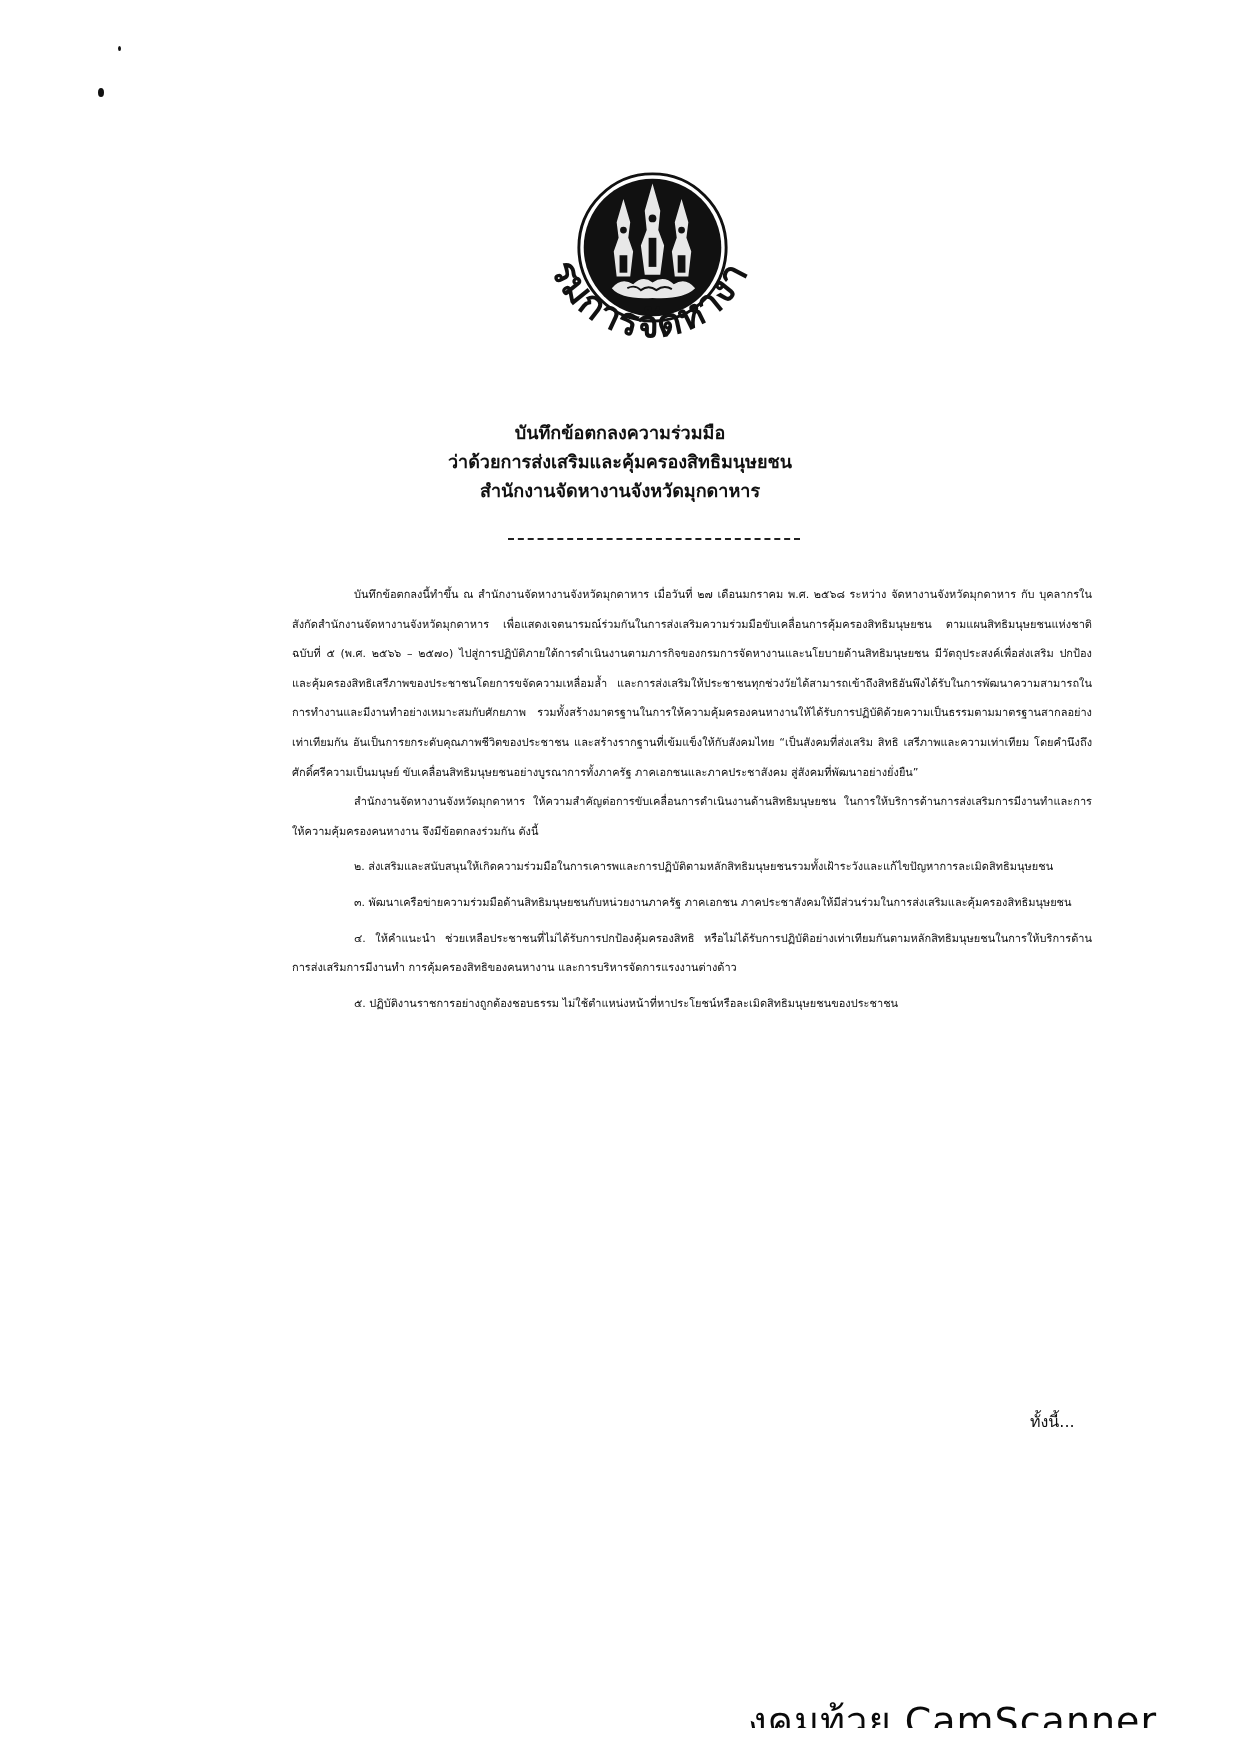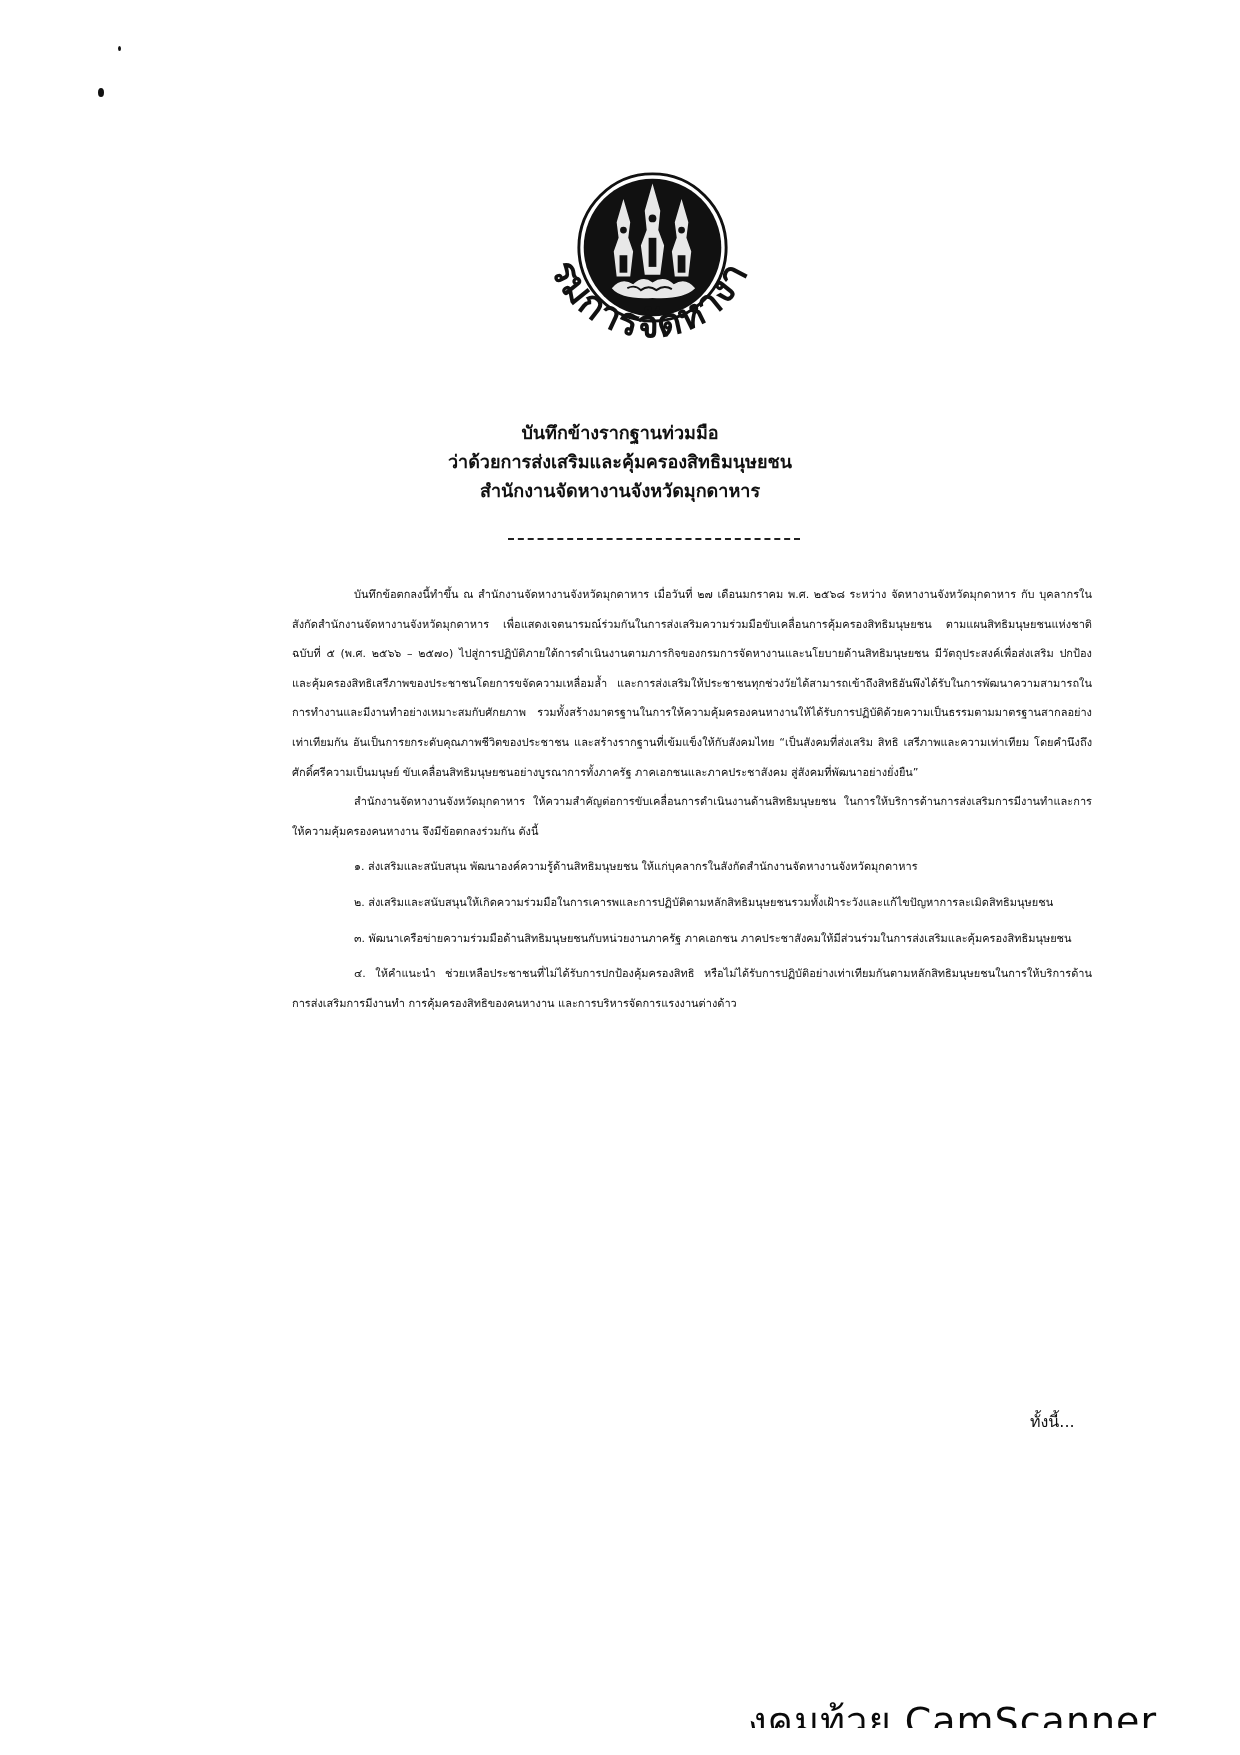--- a/index.html
+++ b/index.html
@@ -126,31 +126,31 @@
     <defs>
       <path id="arcPath" d="M28 100 A106 106 0 0 0 232 100"></path>
     </defs>
     <text font-family="DejaVu Sans, sans-serif" font-size="38" font-weight="bold" fill="#111" letter-spacing="1">
       <textPath href="#arcPath" startOffset="50%" text-anchor="middle">กรมการจัดหางาน</textPath>
     </text>
   </svg>
 </div>
 
 <div class="header">
-  <div>บันทึกข้างรากฐานท่วมมือ</div>
+  <div>บันทึกข้อตกลงความร่วมมือ</div>
   <div>ว่าด้วยการส่งเสริมและคุ้มครองสิทธิมนุษยชน</div>
   <div>สำนักงานจัดหางานจังหวัดมุกดาหาร</div>
 </div>
 <div class="divider"></div>
 
 <div class="body-text">
   <p class="indent"><span class="lead"></span><span>บันทึกข้อตกลงนี้ทำขึ้น ณ สำนักงานจัดหางานจังหวัดมุกดาหาร เมื่อวันที่ ๒๗ เดือนมกราคม พ.ศ. ๒๕๖๘ ระหว่าง  จัดหางานจังหวัดมุกดาหาร  กับ บุคลากรในสังกัดสำนักงานจัดหางานจังหวัดมุกดาหาร เพื่อแสดงเจตนารมณ์ร่วมกันในการส่งเสริมความร่วมมือขับเคลื่อนการคุ้มครองสิทธิมนุษยชน ตามแผนสิทธิมนุษยชนแห่งชาติ ฉบับที่ ๕ (พ.ศ. ๒๕๖๖ – ๒๕๗๐) ไปสู่การปฏิบัติภายใต้การดำเนินงานตามภารกิจของกรมการจัดหางานและนโยบายด้านสิทธิมนุษยชน มีวัตถุประสงค์เพื่อส่งเสริม ปกป้อง และคุ้มครองสิทธิเสรีภาพของประชาชนโดยการขจัดความเหลื่อมล้ำ และการส่งเสริมให้ประชาชนทุกช่วงวัยได้สามารถเข้าถึงสิทธิอันพึงได้รับในการพัฒนาความสามารถในการทำงานและมีงานทำอย่างเหมาะสมกับศักยภาพ รวมทั้งสร้างมาตรฐานในการให้ความคุ้มครองคนหางานให้ได้รับการปฏิบัติด้วยความเป็นธรรมตามมาตรฐานสากลอย่างเท่าเทียมกัน อันเป็นการยกระดับคุณภาพชีวิตของประชาชน และสร้างรากฐานที่เข้มแข็งให้กับสังคมไทย  “เป็นสังคมที่ส่งเสริม สิทธิ เสรีภาพและความเท่าเทียม โดยคำนึงถึงศักดิ์ศรีความเป็นมนุษย์ ขับเคลื่อนสิทธิมนุษยชนอย่างบูรณาการทั้งภาครัฐ ภาคเอกชนและภาคประชาสังคม สู่สังคมที่พัฒนาอย่างยั่งยืน”</span></p>
   <p class="indent"><span class="lead"></span><span>สำนักงานจัดหางานจังหวัดมุกดาหาร ให้ความสำคัญต่อการขับเคลื่อนการดำเนินงานด้านสิทธิมนุษยชน ในการให้บริการด้านการส่งเสริมการมีงานทำและการให้ความคุ้มครองคนหางาน จึงมีข้อตกลงร่วมกัน ดังนี้</span></p>
 
-  <p class="indent list-item"><span class="lead"></span><span>๑.</span> <span>ส่งเสริมและสนับสนุน พัฒนาองค์ความรู้ด้านสิทธิมนุษยชน ให้แก่บุคลากรในสังกัดสำนักงานจัดหางานจังหวัดมุกดาหาร</span></p>
   <p class="indent list-item"><span class="lead"></span><span>๒.</span> <span>ส่งเสริมและสนับสนุนให้เกิดความร่วมมือในการเคารพและการปฏิบัติตามหลักสิทธิมนุษยชนรวมทั้งเฝ้าระวังและแก้ไขปัญหาการละเมิดสิทธิมนุษยชน</span></p>
   <p class="indent list-item"><span class="lead"></span><span>๓.</span> <span>พัฒนาเครือข่ายความร่วมมือด้านสิทธิมนุษยชนกับหน่วยงานภาครัฐ ภาคเอกชน ภาคประชาสังคมให้มีส่วนร่วมในการส่งเสริมและคุ้มครองสิทธิมนุษยชน</span></p>
   <p class="indent list-item"><span class="lead"></span><span>๔.</span> <span>ให้คำแนะนำ ช่วยเหลือประชาชนที่ไม่ได้รับการปกป้องคุ้มครองสิทธิ หรือไม่ได้รับการปฏิบัติอย่างเท่าเทียมกันตามหลักสิทธิมนุษยชนในการให้บริการด้านการส่งเสริมการมีงานทำ การคุ้มครองสิทธิของคนหางาน และการบริหารจัดการแรงงานต่างด้าว</span></p>
+  <p class="indent list-item"><span class="lead"></span><span>๕.</span> <span>ปฏิบัติงานราชการอย่างถูกต้องชอบธรรม ไม่ใช้ตำแหน่งหน้าที่หาประโยชน์หรือละเมิดสิทธิมนุษยชนของประชาชน</span></p>
 </div>
 
 <div class="continuation">ทั้งนี้...</div>
 
 <div class="watermark">งคมท้วย CamScanner</div>
 
 </body></html>

